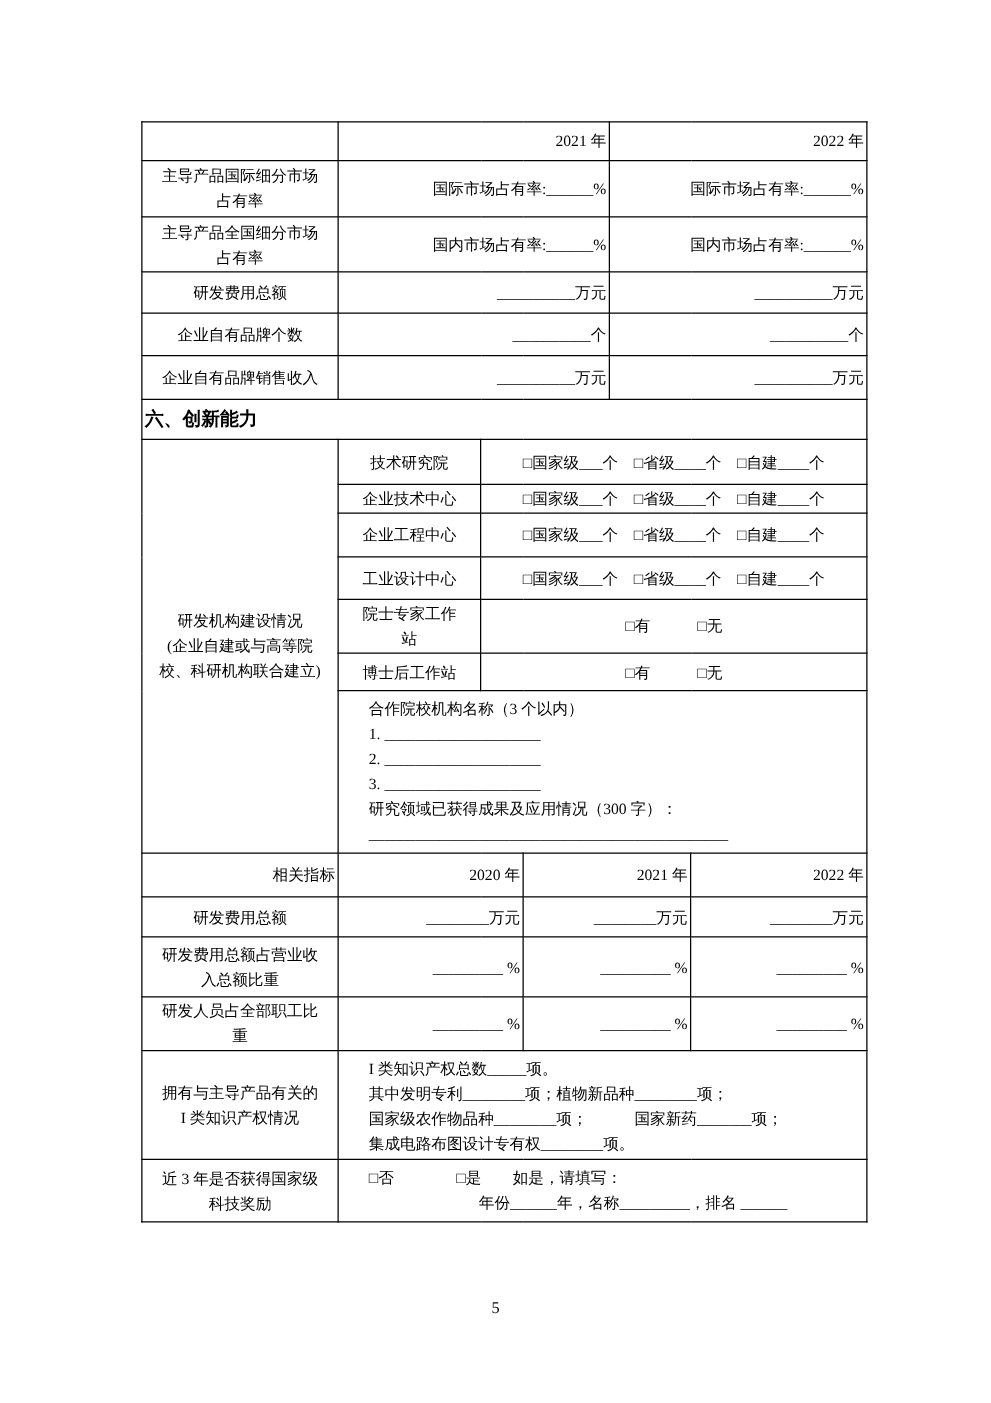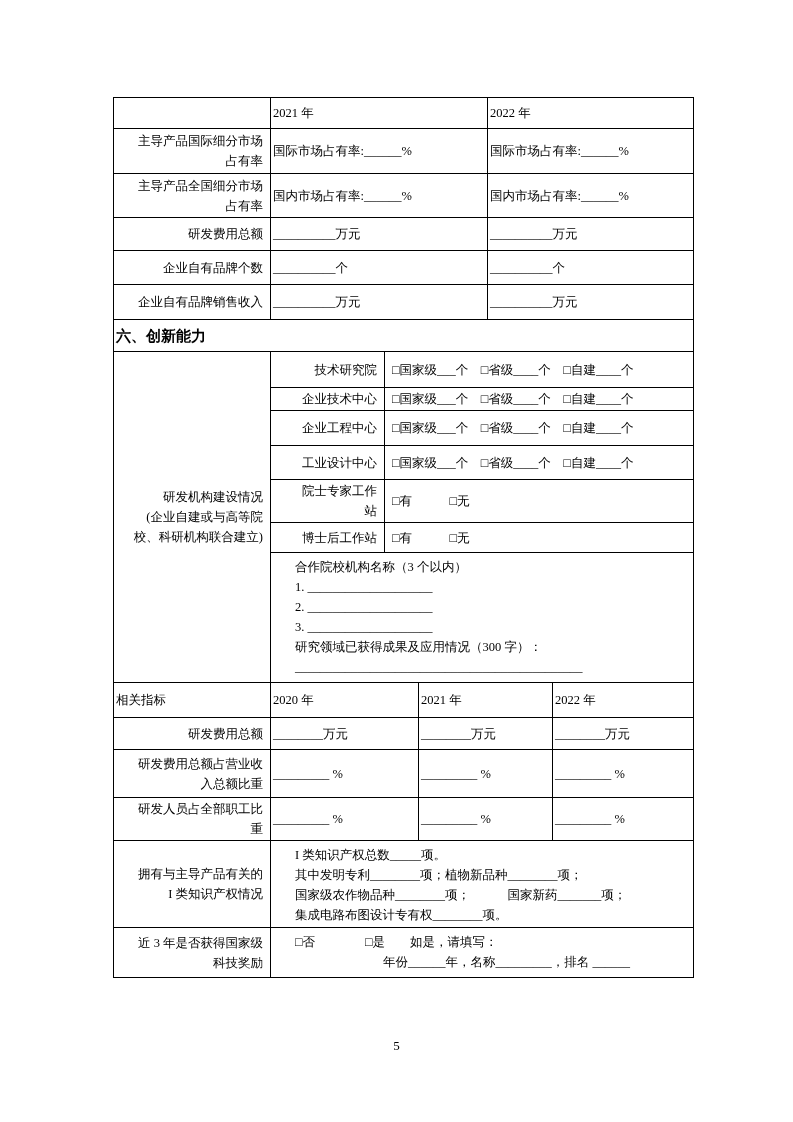--- a/index.html
+++ b/index.html
@@ -18,23 +18,23 @@
     table-layout:fixed;
   }
   td {
     border:1px solid #000;
     font-size:12.5px;
     line-height:1.6;
     vertical-align:middle;
     padding:1px 7px;
     overflow:hidden;
   }
-  .lbl   { text-align:right; white-space:pre-line; }
-  .ctr   { text-align:left; padding:1px 2px; white-space:nowrap; }
-  .opt   { text-align:left; white-space:nowrap;margin-top:36px; }
+  .lbl   { text-align:center; white-space:pre-line; }
+  .ctr   { text-align:right; padding:1px 2px; white-space:nowrap; }
+  .opt   { text-align:center; white-space:nowrap;margin-top:36px; }
   .title { text-align:left; font-weight:bold; font-size:15px; padding:1px 2px; }
   .block { vertical-align:top; padding-top:4px;padding-left:24px; }
   .block div { white-space:pre; }
   .indent2 { padding-left:88px; }
   .pagenum {
     position:absolute; left:0; top:1038px; width:100%;
     text-align:center; font-size:13px;
   }
 </style>
 </head>

